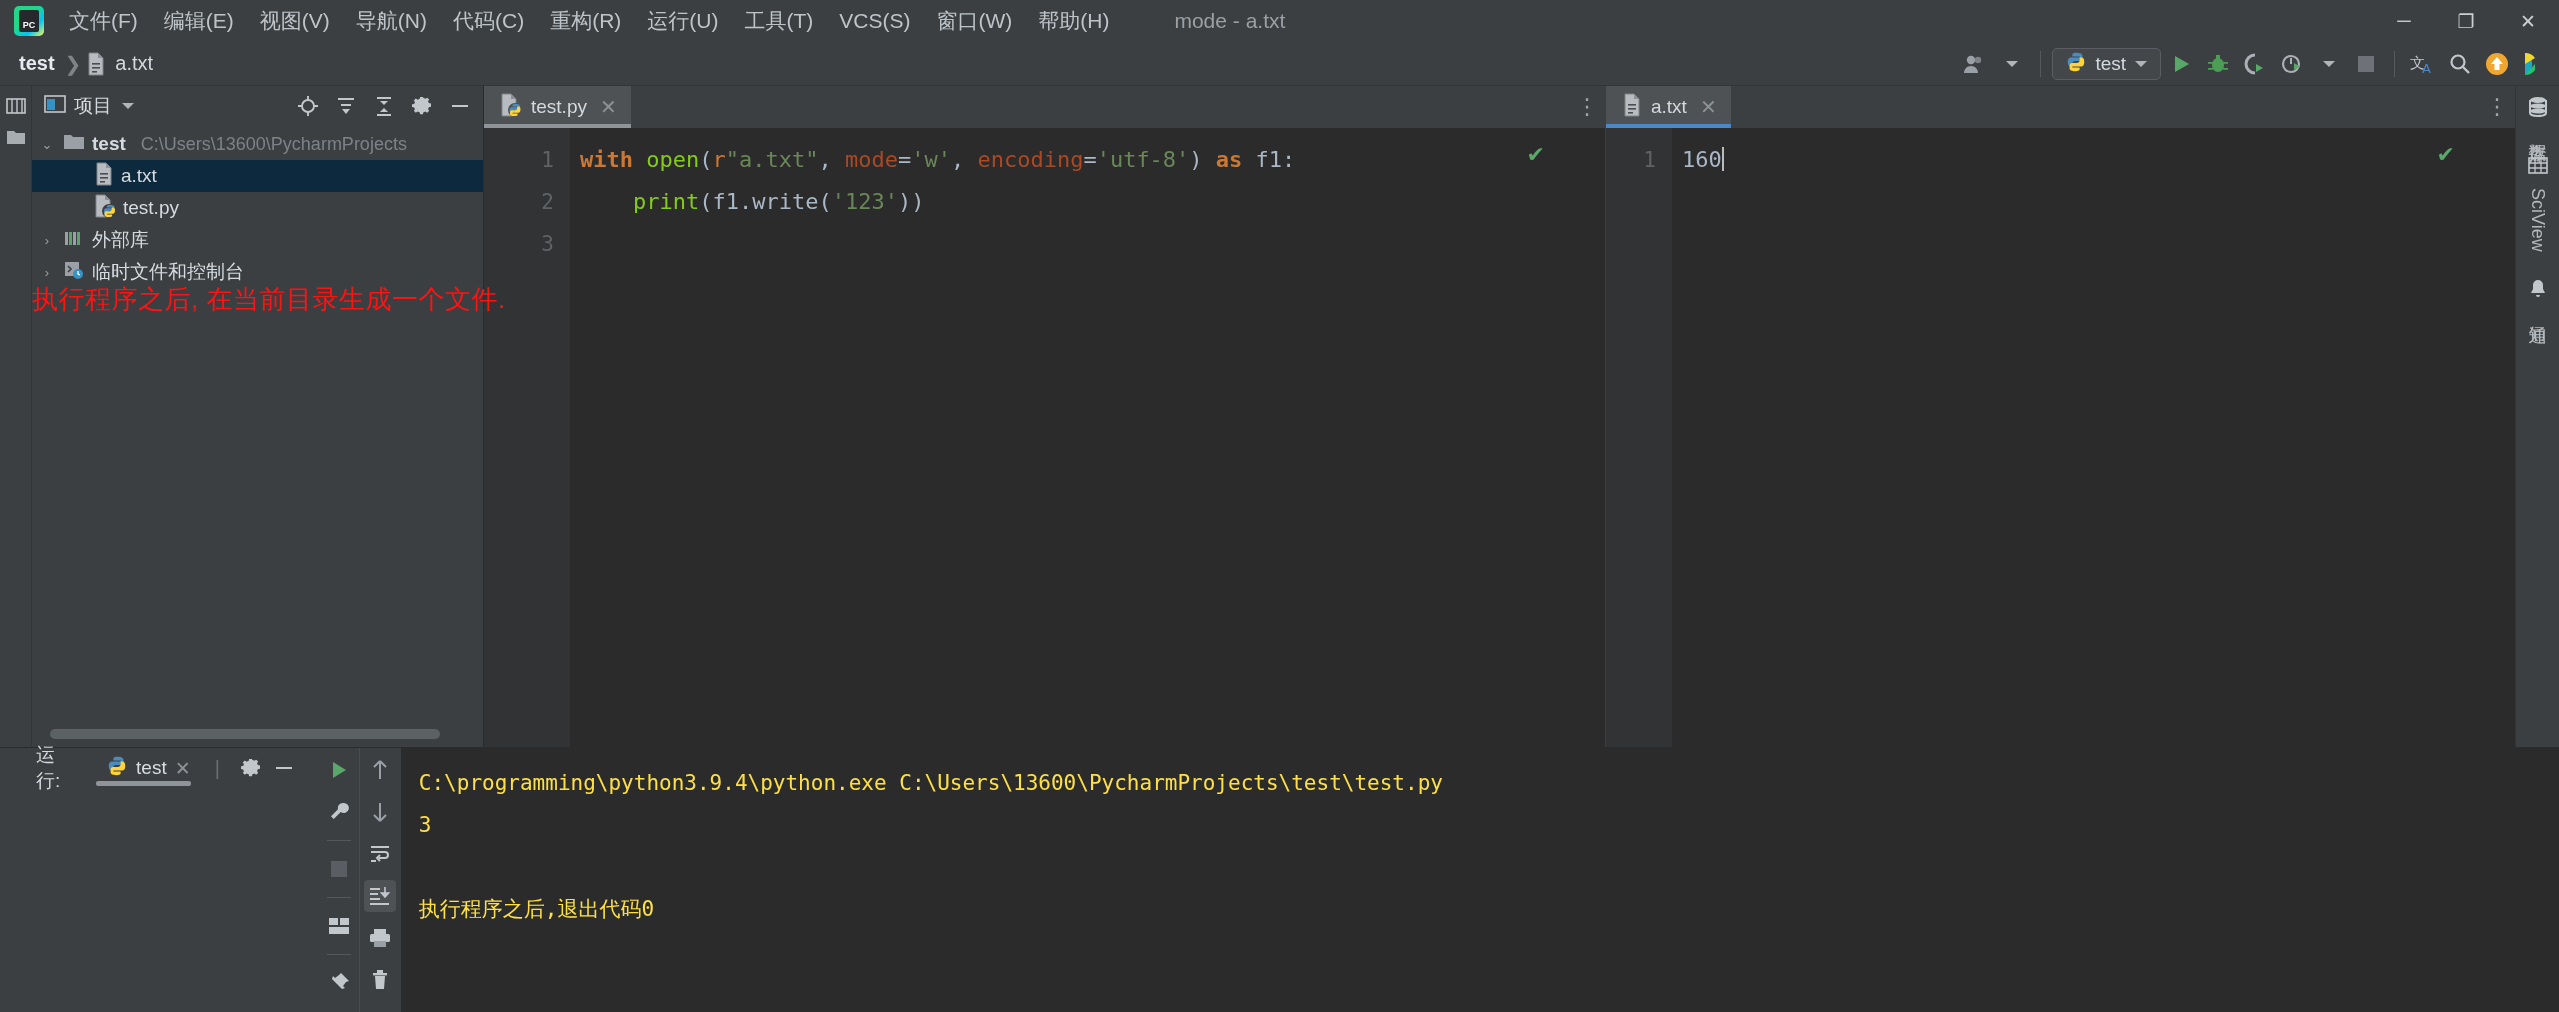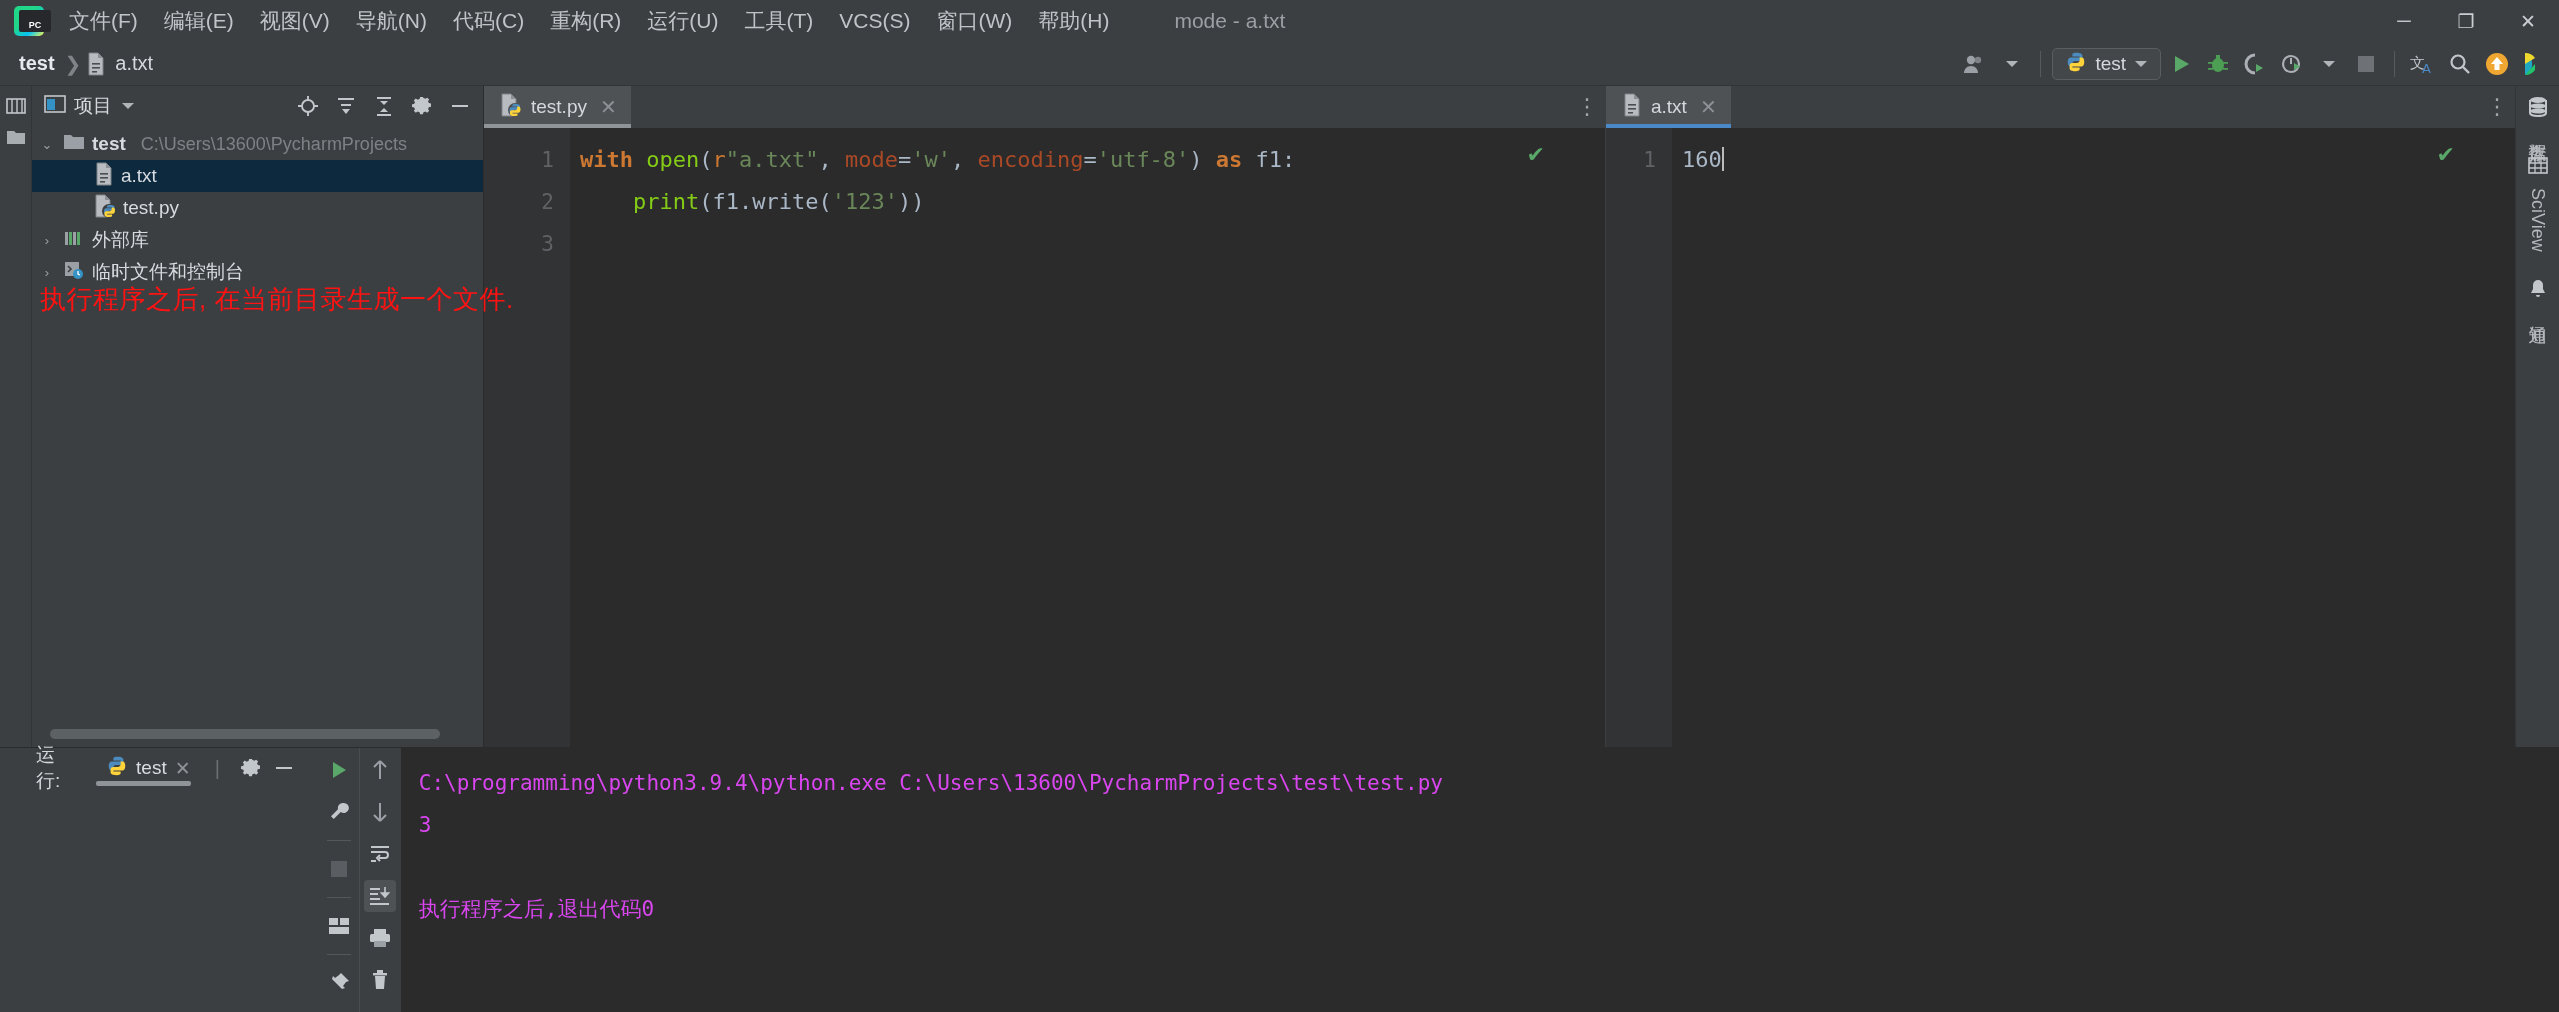--- a/index.html
+++ b/index.html
@@ -16,21 +16,21 @@
   .menubar {
     height: 42px; background: #3c3f41; display: flex; align-items: center;
     flex: 0 0 42px; position: relative;
   }
   .pc-logo { width: 30px; height: 30px; margin: 0 12px 0 14px; position: relative; flex: 0 0 auto; }
   .pc-logo .sq {
     position: absolute; inset: 0; border-radius: 5px;
     background: linear-gradient(135deg,#21d789 0%,#21d789 40%,#07c3f2 70%,#fcf84a 100%);
   }
   .pc-logo .inner {
-    position: absolute; left: 5px; top: 4px; width: 32px; height: 22px;
+    position: absolute; left: 5px; top: 4px; width: 20px; height: 22px;
     background: #27282c; border-radius: 2px; color: #fff;
     font-size: 9px; font-weight: bold; text-align: center; line-height: 30px;
     font-family: "Liberation Sans", sans-serif;
   }
   .menu-item {
     font-size: 21px; color: #bfc4c9; padding: 4px 13px; white-space: nowrap;
     cursor: default; line-height: 26px;
   }
   .win-title {
     font-size: 21px; color: #9ba0a5; margin-left: 52px; white-space: nowrap;
@@ -89,21 +89,21 @@
   .row .nm.b { font-weight: bold; }
   .row .path { color: #7d8287; font-size: 18px; margin-left: 8px; }
   .indent2 { padding-left: 62px; }
   .proj-hscroll {
     position: absolute; left: 18px; bottom: 8px; width: 400px; height: 10px;
   }
   .proj-hscroll i { display: block; height: 10px; width: 390px; background: #5c6164; border-radius: 5px; }
 
   
   .annot {
-    position: absolute; left: 40px; top: 196px; color: #ff1212; font-size: 26px;
+    position: absolute; left: 32px; top: 196px; color: #ff1212; font-size: 26px;
     white-space: nowrap; z-index: 30; letter-spacing: 0.5px;
   }
 
   
   .editors { flex: 1 1 auto; display: flex; min-width: 0; }
   .epane { display: flex; flex-direction: column; min-width: 0; background: #2b2b2b; }
   .epane.left { flex: 0 0 1122px; border-right: 1px solid #3c3f41; }
   .epane.right { flex: 1 1 auto; }
   .tabbar { height: 42px; flex: 0 0 42px; background: #3c3f41; display: flex; align-items: stretch; position: relative; }
   .tab {
@@ -168,21 +168,21 @@
   }
   .run-tools2 {
     width: 42px; flex: 0 0 42px; display: flex; flex-direction: column; align-items: center;
     padding-top: 6px; gap: 10px; border-left: 1px solid #4a4d50;
   }
   .rt-ico { width: 32px; height: 32px; display: flex; align-items: center; justify-content: center; }
   .rt-ico.on { background: #4e5254; border-radius: 4px; }
   .rt-div { width: 24px; height: 1px; background: #55585b; margin: 2px 0; }
   .console {
     flex: 1 1 auto; background: #2b2b2b; font-family: "DejaVu Sans Mono", monospace;
-    font-size: 21px; color: #d946ef; padding: 14px 0 0 18px; line-height: 42px; overflow: hidden;
+    font-size: 21px; color: #fde047; padding: 14px 0 0 18px; line-height: 42px; overflow: hidden;
   }
   .console .ln { white-space: pre; }
 </style>
 </head>
 <body>
 
 <div class="app">
 
   <div class="menubar">
     <div class="pc-logo">

